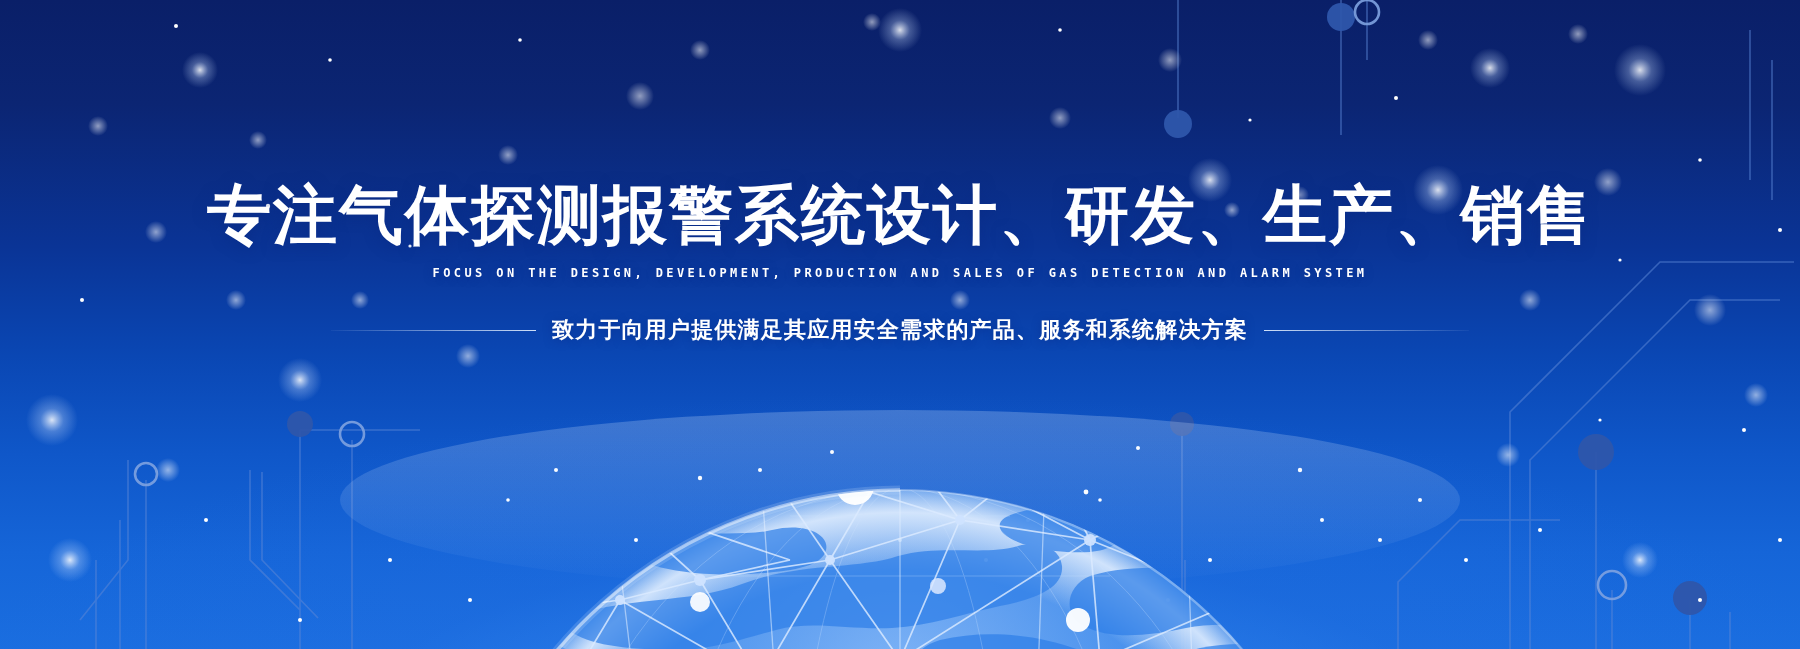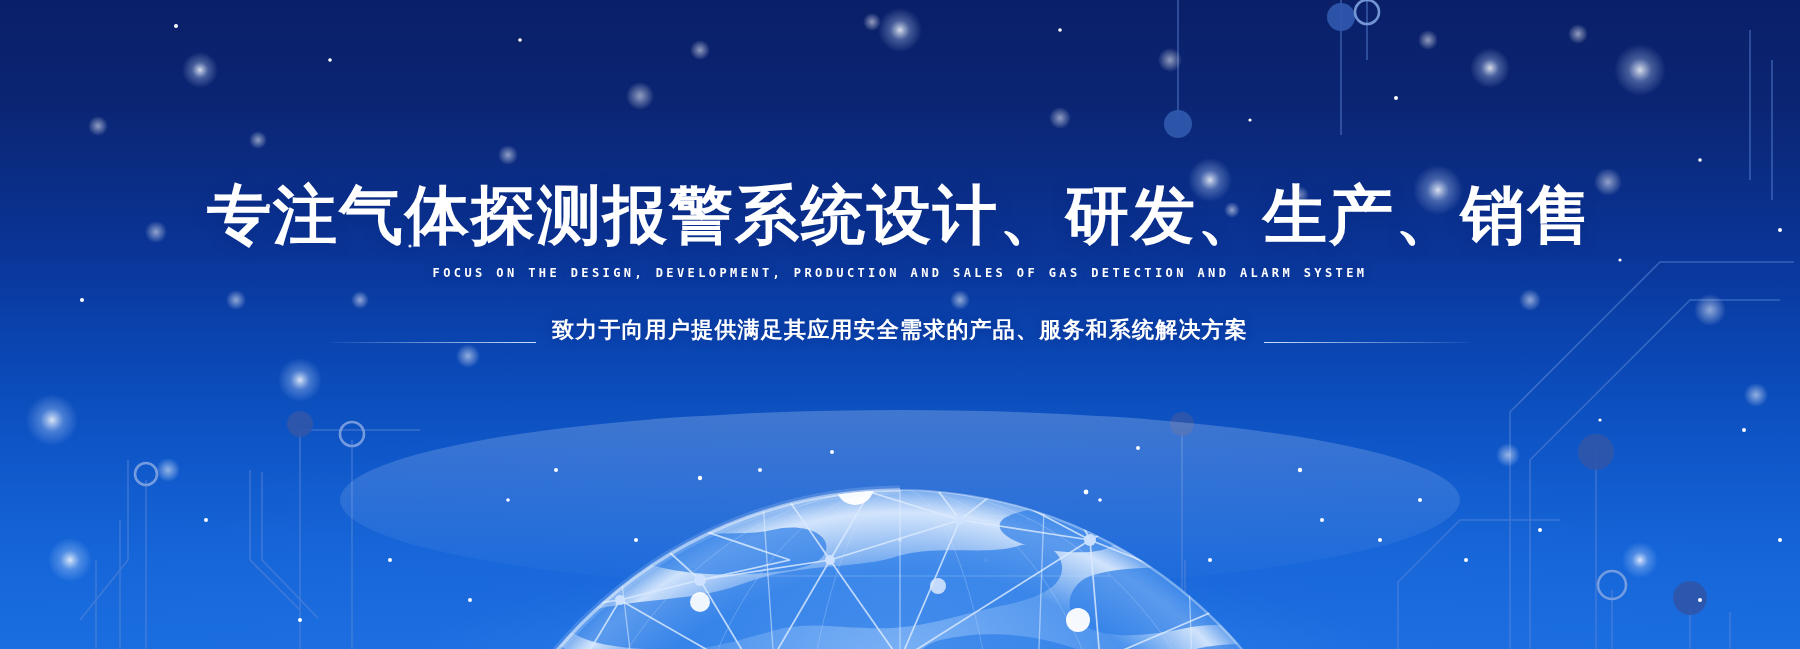--- a/index.html
+++ b/index.html
@@ -58,21 +58,21 @@
     line-height:22px;
     font-weight:700;
     letter-spacing:3.4px;
     white-space:nowrap;
     text-shadow:0 1px 8px rgba(10,40,130,0.5);
   }
 
   #tagline-row{
     margin-top:33px;
     display:flex;
-    align-items:flex-end;
+    align-items:center;
     justify-content:center;
     gap:0px;
   }
   .rule{
     height:1px;
     width:205px;
     background:linear-gradient(90deg, rgba(210,228,255,0.05), rgba(225,238,255,0.92));
   }
   .rule.right{
     background:linear-gradient(90deg, rgba(225,238,255,0.92), rgba(210,228,255,0.05));

